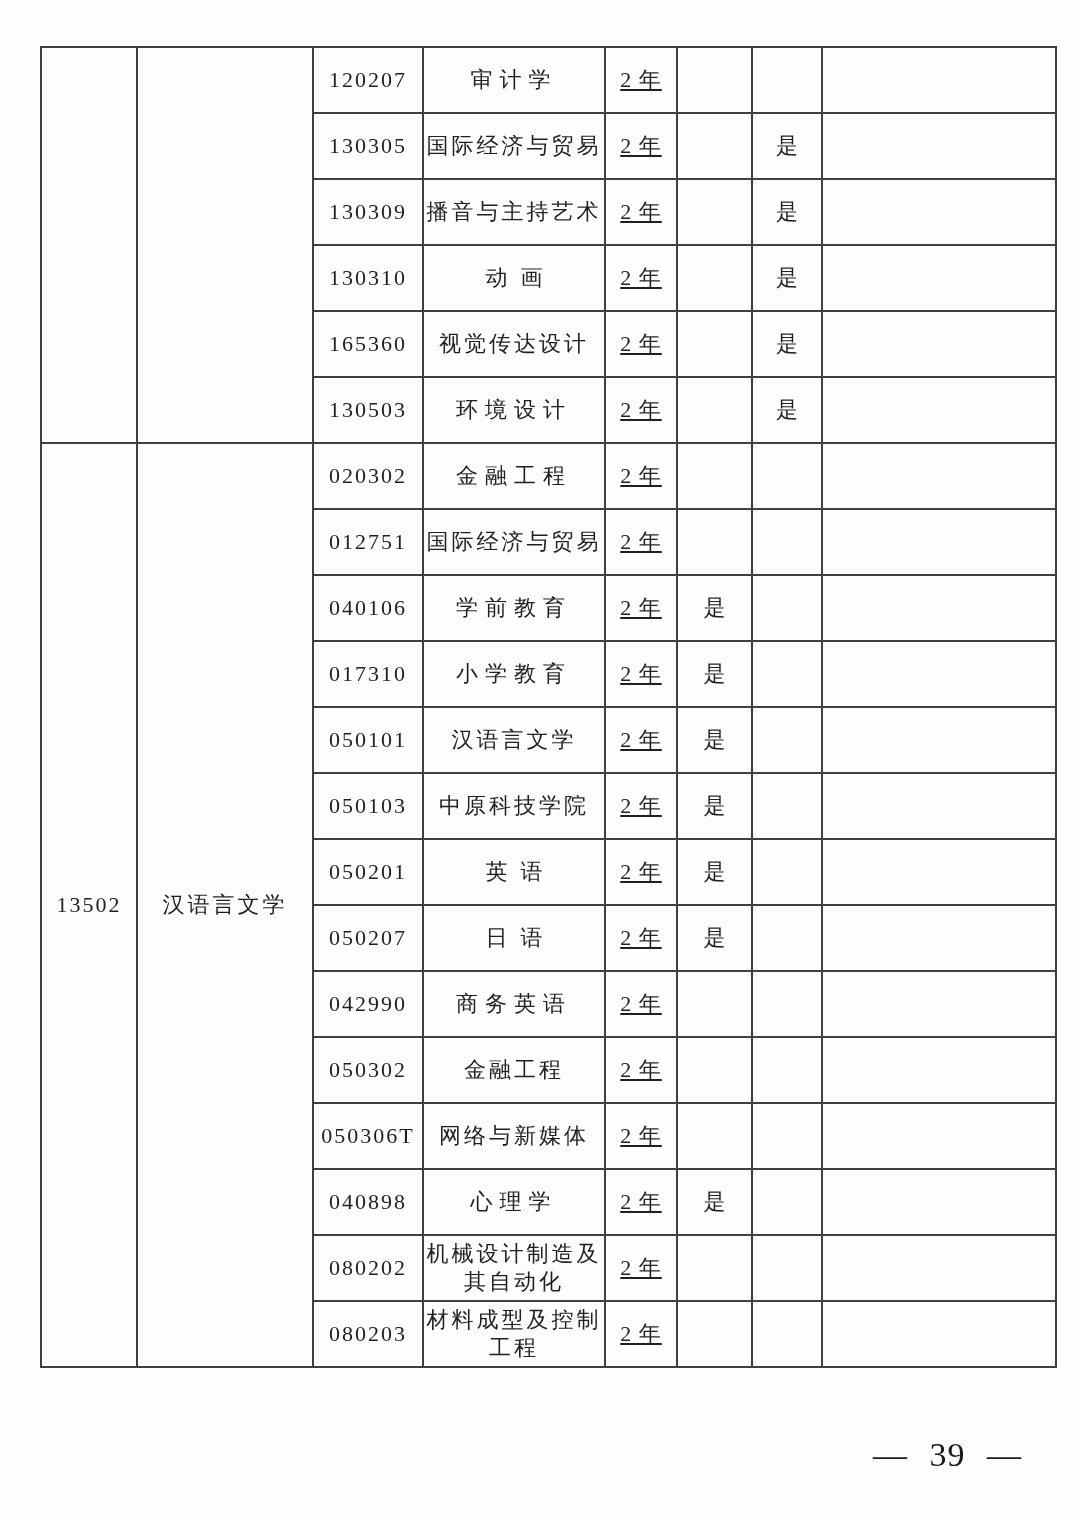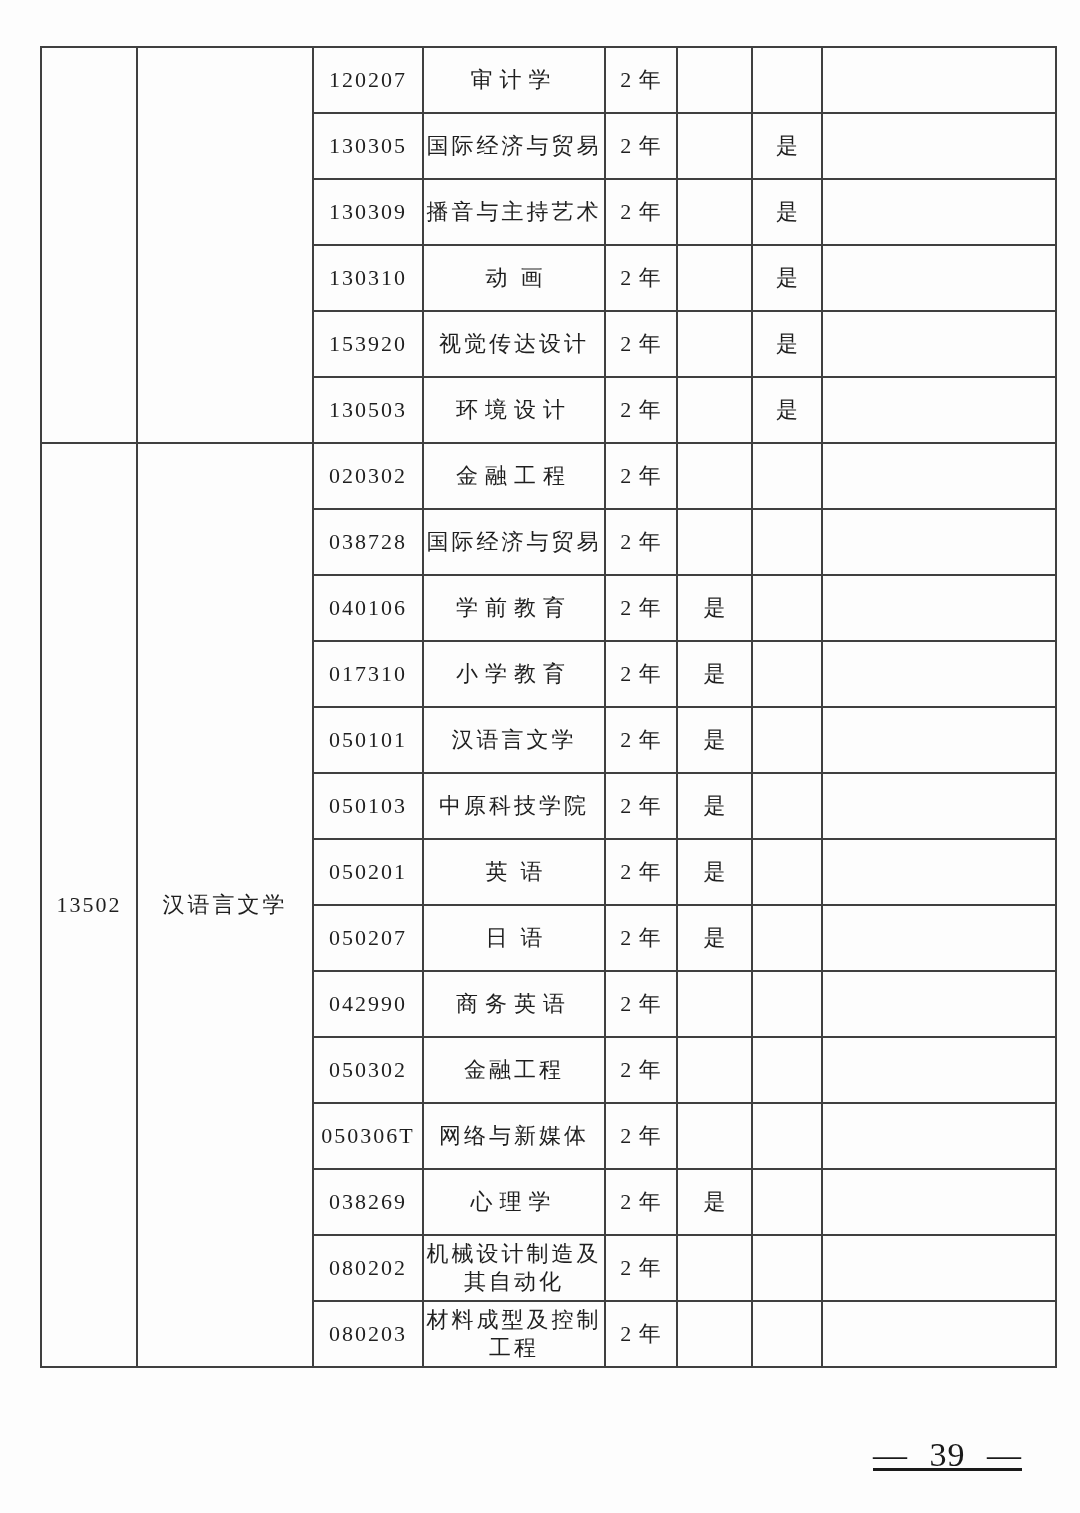--- a/index.html
+++ b/index.html
@@ -28,36 +28,35 @@
     border: 2px solid #404040;
     text-align: center;
     vertical-align: middle;
     padding: 0 2px;
     font-size: 22px;
     line-height: 28px;
     background: transparent;
   }
   .num    { letter-spacing: 2px; }
   .school { font-size: 23px; letter-spacing: 3px; }
-  .dur    { letter-spacing: 1px; }
+  .dur    { letter-spacing: 1px; text-decoration: underline; }
   .flag   { letter-spacing: 0; }
   .name-long  { letter-spacing: 3px; }
   .name-mid   { letter-spacing: 7px; }
   .name-short { letter-spacing: 13px; text-indent: 13px; }
   .page-number {
     position: absolute;
     top: 1437px;
     right: 58px;
     font-size: 34px;
     line-height: 36px;
     letter-spacing: 1px;
     word-spacing: 12px;
     color: #1a1a1a;
     white-space: pre;
-    text-decoration: underline;
   }
 </style>
 </head>
 <body>
 
 <div class="sheet">
 
   <table class="grid">
     <colgroup>
       <col style="width:96px">
@@ -98,21 +97,21 @@
         </tr>
         <tr>
           <td class="num">130310</td>
           <td class="name-short">动画</td>
           <td class="dur">2 年</td>
           <td class="flag"></td>
           <td class="flag">是</td>
           <td></td>
         </tr>
         <tr>
-          <td class="num">153920</td>
+          <td class="num">165360</td>
           <td class="name-long">视觉传达设计</td>
           <td class="dur">2 年</td>
           <td class="flag"></td>
           <td class="flag">是</td>
           <td></td>
         </tr>
         <tr>
           <td class="num">130503</td>
           <td class="name-mid">环境设计</td>
           <td class="dur">2 年</td>
@@ -124,21 +123,21 @@
           <td class="num" rowspan="14">13502</td>
           <td class="school" rowspan="14">汉语言文学</td>
           <td class="num">020302</td>
           <td class="name-mid">金融工程</td>
           <td class="dur">2 年</td>
           <td class="flag"></td>
           <td class="flag"></td>
           <td></td>
         </tr>
         <tr>
-          <td class="num">038728</td>
+          <td class="num">012751</td>
           <td class="name-long">国际经济与贸易</td>
           <td class="dur">2 年</td>
           <td class="flag"></td>
           <td class="flag"></td>
           <td></td>
         </tr>
         <tr>
           <td class="num">040106</td>
           <td class="name-mid">学前教育</td>
           <td class="dur">2 年</td>
@@ -204,21 +203,21 @@
         </tr>
         <tr>
           <td class="num">050306T</td>
           <td class="name-long">网络与新媒体</td>
           <td class="dur">2 年</td>
           <td class="flag"></td>
           <td class="flag"></td>
           <td></td>
         </tr>
         <tr>
-          <td class="num">038269</td>
+          <td class="num">040898</td>
           <td class="name-mid">心理学</td>
           <td class="dur">2 年</td>
           <td class="flag">是</td>
           <td class="flag"></td>
           <td></td>
         </tr>
         <tr>
           <td class="num">080202</td>
           <td class="name-long">机械设计制造及其自动化</td>
           <td class="dur">2 年</td>

